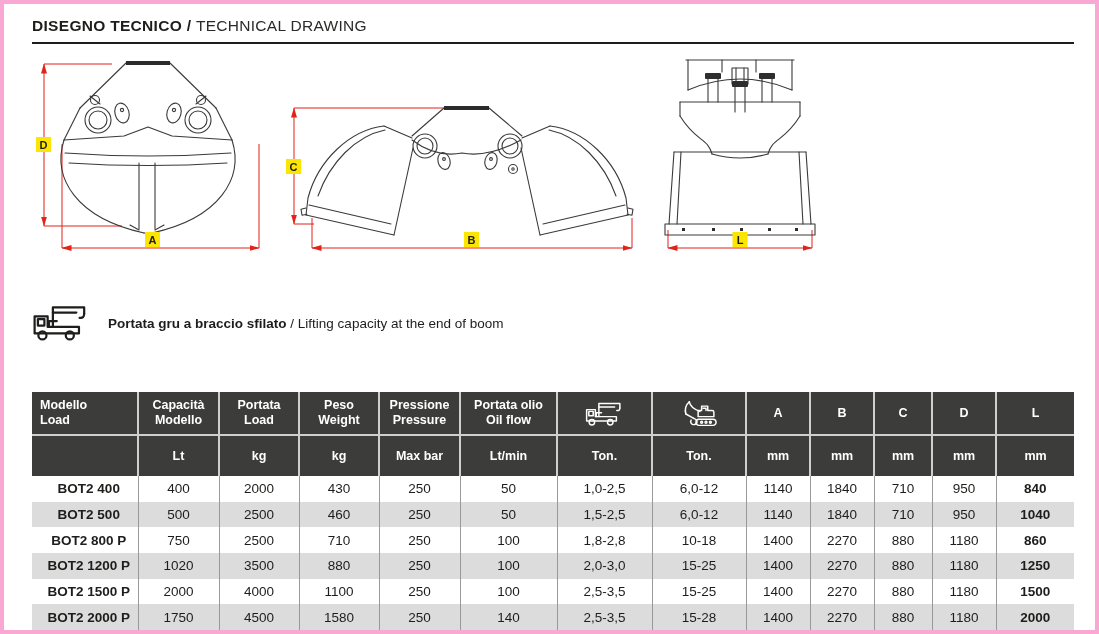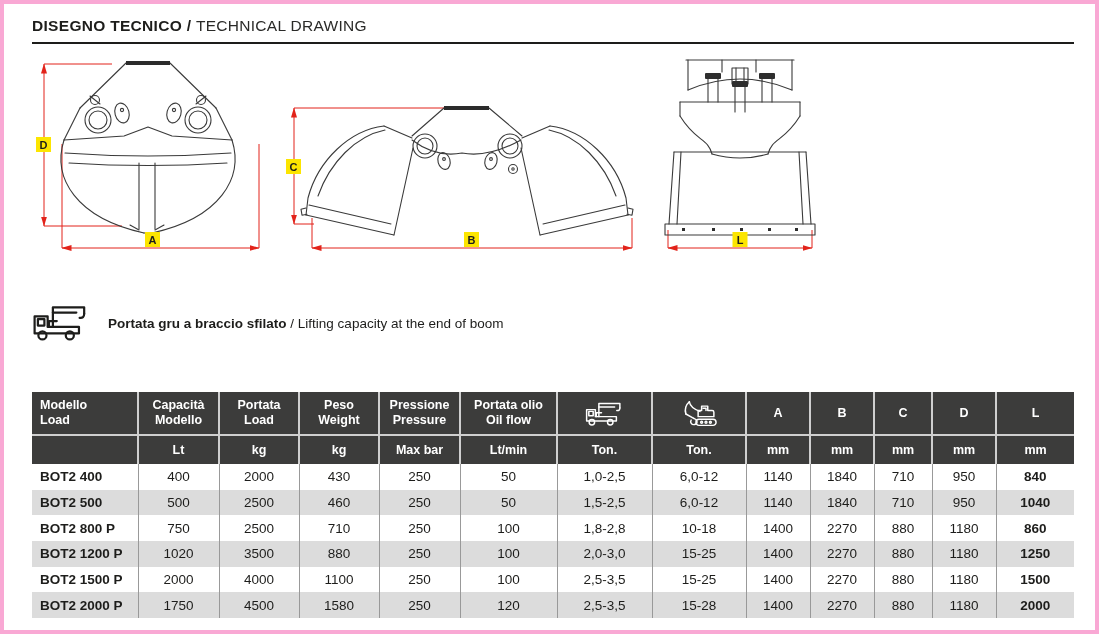--- a/index.html
+++ b/index.html
@@ -31,26 +31,26 @@
   .legend-icon { color:#1d1d1b; flex:0 0 auto; }
   .legend-text { font-size:13.5px; margin-left:16px; white-space:nowrap; }
   .legend-text b { font-weight:700; }
 
   
   table.spec { position:absolute; left:28px; top:345px; width:1042px; border-collapse:collapse; table-layout:fixed;margin-top:43px; }
   .spec thead th { background:#3c3c3b; color:#fff; font-weight:700; vertical-align:middle; }
   .spec thead tr.hrow th { height:43px; font-size:12.5px; line-height:1.2; text-align:center; border-right:2px solid #cfcfcf; }
   .spec thead tr.hrow th:last-child { border-right:none; }
   .spec thead tr.hrow th.left { text-align:left; padding-left:8px; }
-  .spec thead tr.urow th { height:29px; font-size:12.5px; text-align:center; border-right:2px solid #cfcfcf; border-top:2px solid #cfcfcf; }
+  .spec thead tr.urow th { height:41px; font-size:12.5px; text-align:center; border-right:2px solid #cfcfcf; border-top:2px solid #cfcfcf; }
   .spec thead tr.urow th:last-child { border-right:none; }
   .th-icon { display:block; margin:2px auto 0; color:#fff; }
   .spec tbody td { height:25.7px; font-size:13.5px; text-align:center; color:#1d1d1b; border-right:1px solid #999; }
   .spec tbody td:last-child { border-right:none;font-weight:bold; }
-  .spec tbody td.model { text-align:left; font-weight:700; padding-left:8px; font-size:13.5px; }
+  .spec tbody td.model { text-align:center; font-weight:700; padding-left:8px; font-size:13.5px; }
   .spec tbody tr:nth-child(even) { background:#dcdcdc; }
 </style>
 </head>
 <body>
 
 <svg width="0" height="0" style="position:absolute" aria-hidden="true">
   <defs>
     <marker id="arrR" viewBox="0 0 10 6" refX="9.5" refY="3" markerWidth="10" markerHeight="6" orient="auto-start-reverse">
       <path d="M0,0 L10,3 L0,6 Z" fill="#e2231a"></path>
     </marker>
@@ -372,21 +372,21 @@
           <td>880</td>
           <td>1180</td>
           <td>1500</td>
         </tr>
         <tr>
           <td class="model">BOT2 2000 P</td>
           <td>1750</td>
           <td>4500</td>
           <td>1580</td>
           <td>250</td>
-          <td>120</td>
+          <td>140</td>
           <td>2,5-3,5</td>
           <td>15-28</td>
           <td>1400</td>
           <td>2270</td>
           <td>880</td>
           <td>1180</td>
           <td>2000</td>
         </tr>
       </tbody>
   </table>

